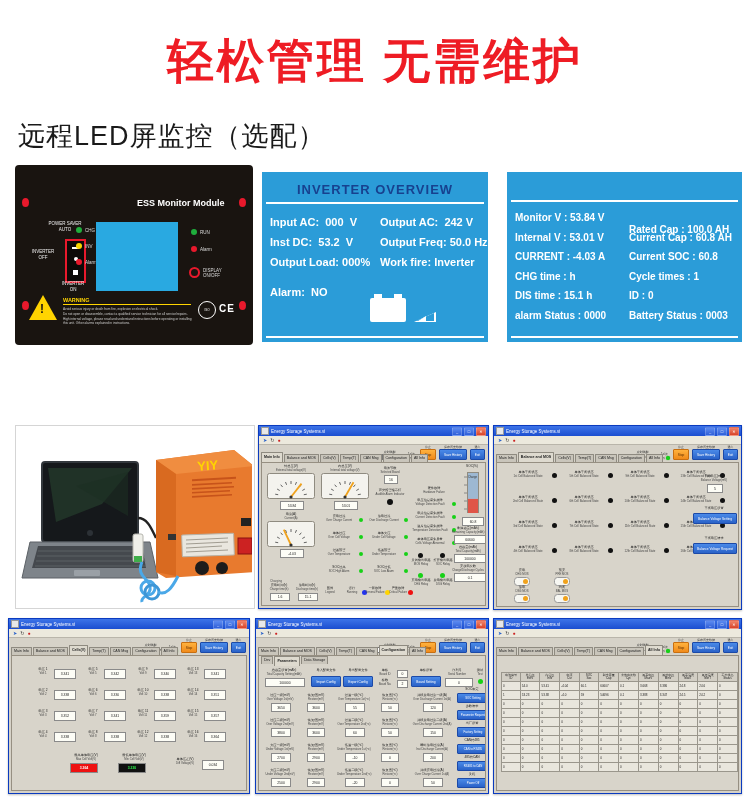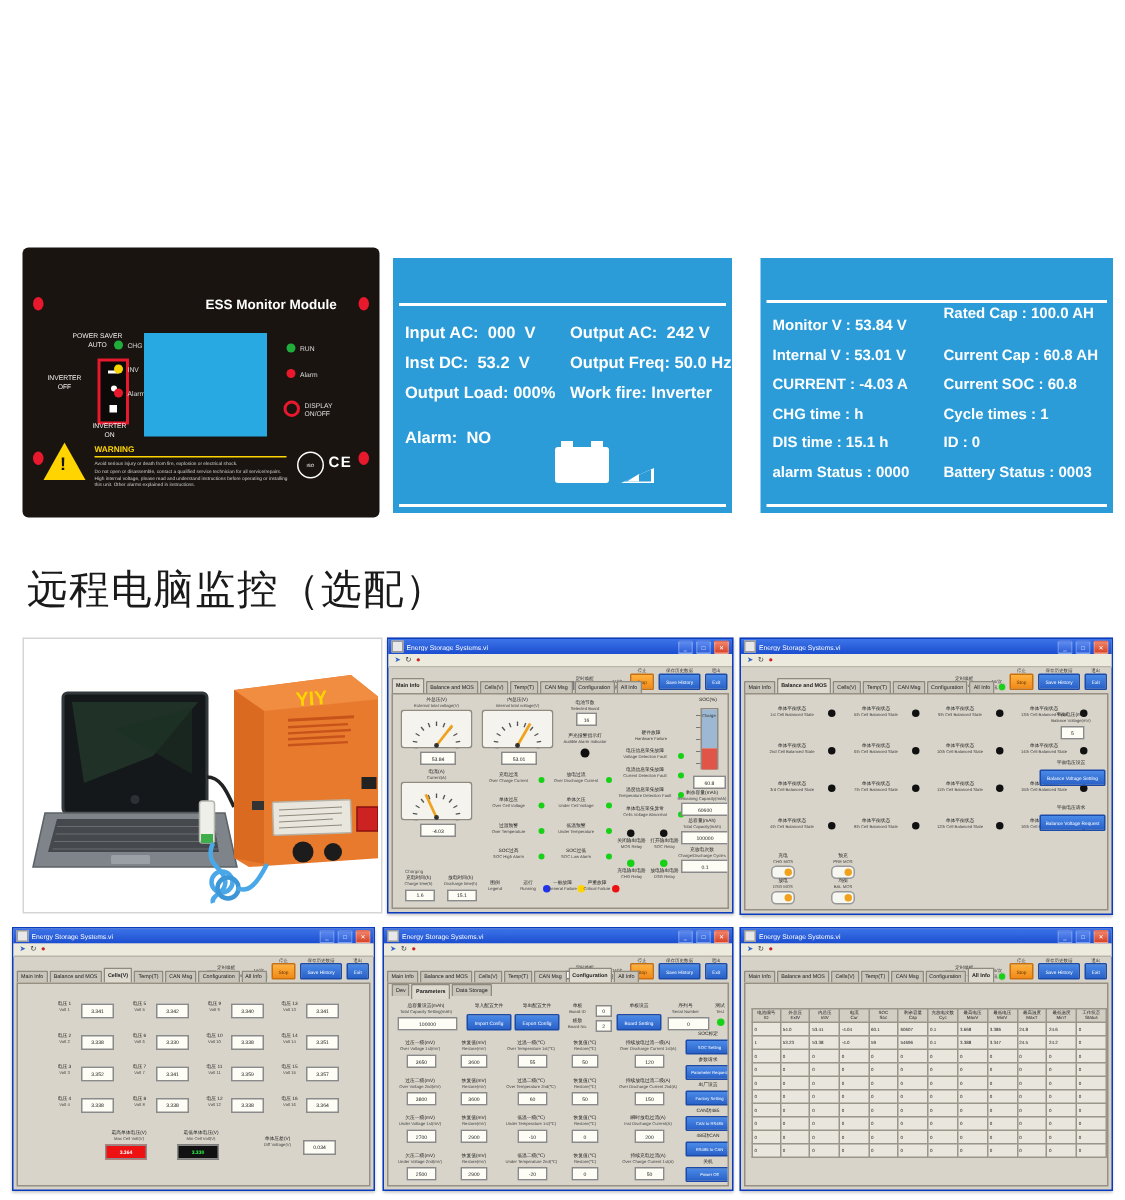--- a/index.html
+++ b/index.html
@@ -68,21 +68,22 @@
   .tgl:after{content:"";position:absolute;right:1px;top:1px;width:5px;height:5px;border-radius:50%;background:#f0a21c;}
   .minitable{border-collapse:collapse;}
   .minitable td,.minitable th{border:1px solid #9a968c;font-size:3px;color:#222;padding:0 1px;height:8px;background:#e9e6dd;font-weight:normal;white-space:nowrap;}
   .minitable th{background:#d2cec4;line-height:1.1;}
 </style>
 </head>
 <body>
 
 <div id="canvas">
 
-  <div class="h-sec" style="left:18px;top:375px;">远程电脑监控（选配）</div>
+  <div class="h-title">轻松管理  无需维护</div>
+  <div class="h-sec" style="left:18px;top:118px;">远程LED屏监控（选配）</div>
 
   <div class="mon">
     <div class="mon-sub">ESS Monitor Module</div>
     <div class="hole" style="left:7px;top:33px;"></div>
     <div class="hole" style="right:7px;top:33px;"></div>
     <div class="hole" style="left:7px;bottom:35px;"></div>
     <div class="hole" style="right:7px;bottom:35px;"></div>
 
     <div class="mon-lab" style="left:28px;top:56px;width:44px;">POWER SAVER
 AUTO</div>
@@ -132,20 +133,21 @@
       <div>Avoid serious injury or death from fire, explosion or electrical shock.</div>
       <div>Do not open or disassemble, contact a qualified service technician for all service/repairs.</div>
       <div>High internal voltage, please read and understand instructions before operating or installing</div>
       <div>this unit. Other alarms explained in instructions.</div>
     </div>
     <div class="iso-badge">ISO</div>
     <div class="ce-mark">CE</div>
   </div>
 
   <div class="lcd" style="left:262px;top:172px;width:226px;height:170px;">
+    <div class="t">INVERTER  OVERVIEW</div>
     <div class="hr" style="top:30px;"></div>
     <div class="lcdrow" style="left:8px;top:44px;"><span>Input AC:</span>&nbsp;&nbsp;<span>000</span>&nbsp;&nbsp;<span>V</span></div>
     <div class="lcdrow" style="left:8px;top:64px;"><span>Inst  DC:</span>&nbsp;&nbsp;<span>53.2</span>&nbsp;&nbsp;<span>V</span></div>
     <div class="lcdrow" style="left:8px;top:84px;"><span>Output  Load:</span>&nbsp;<span>000%</span></div>
     <div class="lcdrow" style="left:118px;top:44px;"><span>Output AC:</span>&nbsp;&nbsp;<span>242</span>&nbsp;<span>V</span></div>
     <div class="lcdrow" style="left:118px;top:64px;"><span>Output Freq:</span>&nbsp;<span>50.0</span>&nbsp;<span>Hz</span></div>
     <div class="lcdrow" style="left:118px;top:84px;"><span>Work fire:</span>&nbsp;<span>Inverter</span></div>
     <div class="lcdrow" style="left:8px;top:114px;"><span>Alarm:</span>&nbsp;&nbsp;<span>NO</span></div>
     <div class="lcdrow" style="left:8px;top:136px;margin-top:37px;"><span>Fault:</span>&nbsp;&nbsp;<span>NO</span></div>
     <svg class="batt-ico" style="left:108px;top:120px;" width="70" height="36" viewBox="0 0 70 36">
@@ -156,21 +158,21 @@
       <polygon points="46,29 64,29 64,21" fill="#2b9cd8"></polygon>
       <polygon points="48,29 56,29 56,24" fill="#fff"></polygon>
     </svg>
     <div class="hr" style="bottom:4px;"></div>
   </div>
 
   <div class="lcd" style="left:507px;top:172px;width:235px;height:170px;">
     <div class="hr" style="top:28px;"></div>
     <div id="battrows">
         <div class="lcd2row" style="left: 8px; top: 40px;"><span>Monitor V :  </span><span>53.84  V</span></div>
-        <div class="lcd2row" style="left: 122px; top: 32px; text-align: center;"><span>Rated Cap :  </span><span>100.0  AH</span></div>
+        <div class="lcd2row" style="left: 122px; top: 52px; text-align: center;"><span>Rated Cap :  </span><span>100.0  AH</span></div>
         <div class="lcd2row" style="left: 8px; top: 59.5px;"><span>Internal  V :  </span><span>53.01  V</span></div>
         <div class="lcd2row" style="left: 122px; top: 59.5px;"><span>Current Cap :  </span><span>60.8  AH</span></div>
         <div class="lcd2row" style="left: 8px; top: 79px;"><span>CURRENT :  </span><span>-4.03  A</span></div>
         <div class="lcd2row" style="left: 122px; top: 79px;"><span>Current SOC :  </span><span>60.8</span></div>
         <div class="lcd2row" style="left: 8px; top: 98.5px;"><span>CHG  time :  </span><span>h</span></div>
         <div class="lcd2row" style="left: 122px; top: 98.5px;"><span>Cycle  times :  </span><span>1</span></div>
         <div class="lcd2row" style="left: 8px; top: 118px;"><span>DIS   time :  </span><span>15.1  h</span></div>
         <div class="lcd2row" style="left: 122px; top: 118px;"><span>ID :  </span><span>0</span></div>
         <div class="lcd2row" style="left: 8px; top: 137.5px;"><span>alarm Status :  </span><span>0000</span></div>
         <div class="lcd2row" style="left: 122px; top: 137.5px;"><span>Battery Status :  </span><span>0003</span></div>

